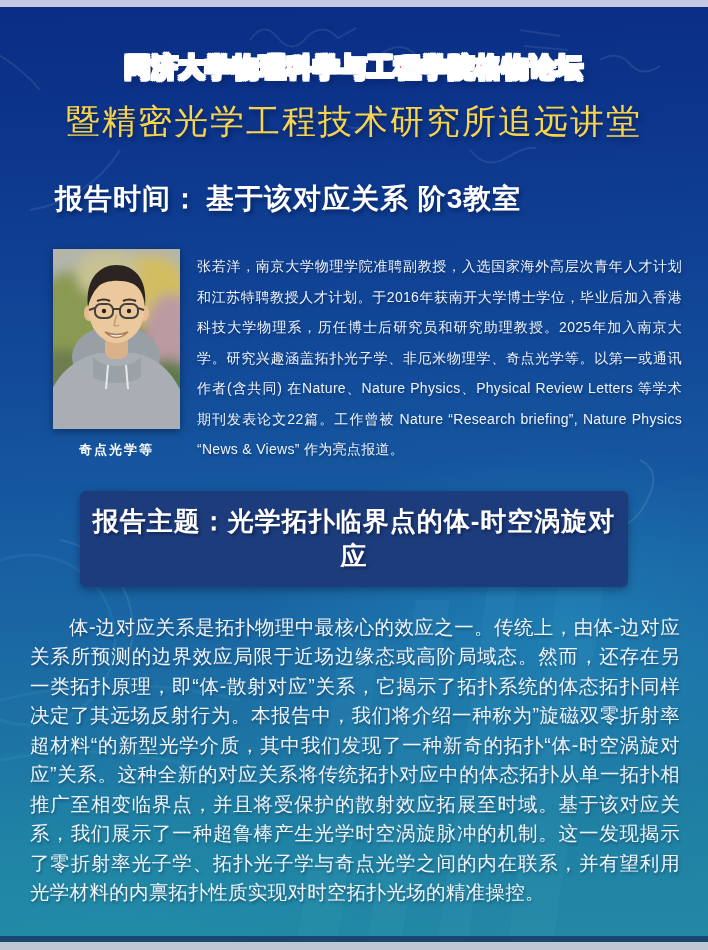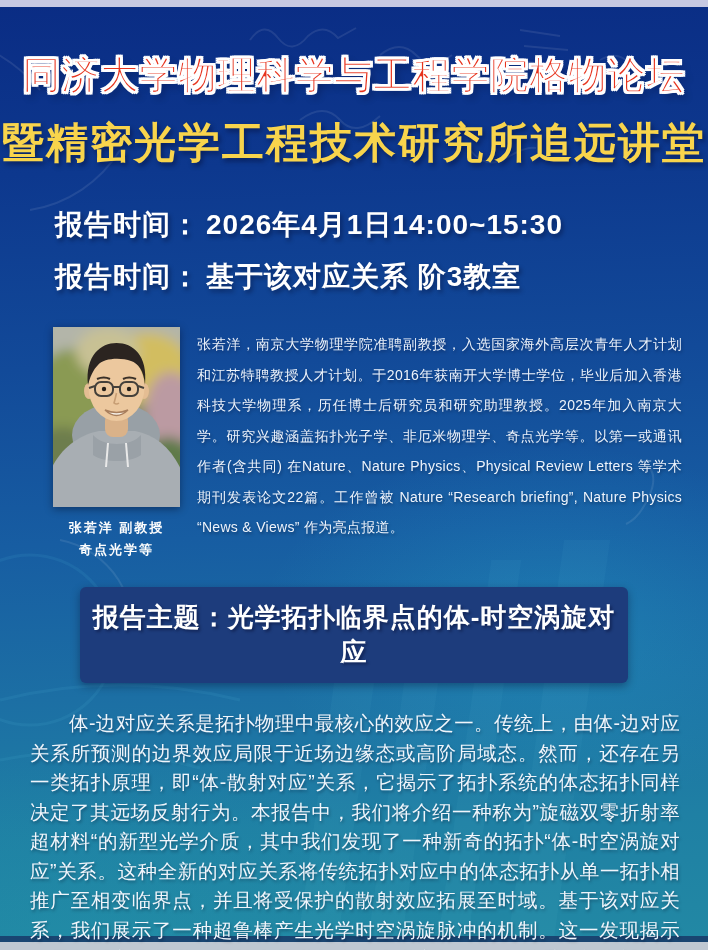--- a/index.html
+++ b/index.html
@@ -17,33 +17,33 @@
   .bg-decor { position:absolute; left:0; top:0; width:708px; height:950px; pointer-events:none; }
 
   .top-strip { position:absolute; top:0; left:0; width:100%; height:7px; background:#c7c9e2; }
   .bottom-dark { position:absolute; bottom:8px; left:0; width:100%; height:6px; background:#173a68; opacity:.85; }
   .bottom-strip { position:absolute; bottom:0; left:0; width:100%; height:8px; background:#bfc8d2; }
 
   .title {
     position:relative; z-index:2;
     margin:0; padding-top:50px;
     text-align:center;
-    font-size:38px; font-weight:normal; letter-spacing:1px;
+    font-size:26px; font-weight:bold; letter-spacing:1px;
     color:#e7331d;
     -webkit-text-stroke:1.5px #ffffff;
     text-shadow:
       -2px -2px 0 #fff, 2px -2px 0 #fff, -2px 2px 0 #fff, 2px 2px 0 #fff,
       0 -2px 0 #fff, 0 2px 0 #fff, -2px 0 0 #fff, 2px 0 0 #fff,
       4px 5px 7px rgba(0,0,30,.45);
   }
   .subtitle {
     position:relative; z-index:2;
     margin:14px 0 0 0;
     text-align:center;
-    font-size:42px; font-weight:bold; letter-spacing:2px;
+    font-size:34px; font-weight:normal; letter-spacing:2px;
     color:#f8d44c;
     text-shadow:2px 3px 5px rgba(0,0,30,.45);
   }
 
   .info { position:relative; z-index:2; margin:28px 0 0 55px; color:#ffffff; font-weight:bold; }
   .info-row { font-size:28px; line-height:52px; letter-spacing:1px; text-shadow:2px 3px 4px rgba(0,0,30,.4); }
   .info-value { margin-left:6px; }
 
   .speaker { position:relative; z-index:2; display:flex; margin:24px 26px 0 53px; gap:17px; }
   .photo-col { width:127px; flex:0 0 127px; }
@@ -110,23 +110,20 @@
   </svg>
 
   <div class="top-strip"></div>
 
   <h1 class="title">同济大学物理科学与工程学院格物论坛</h1>
 
   <h2 class="subtitle">暨精密光学工程技术研究所追远讲堂</h2>
 
   <div class="info">
     <div class="info-row">
-      <span class="info-label">报告时间：</span><span class="info-value">2026年4月1日14:00~15:30</span>
-    </div>
-    <div class="info-row">
       <span class="info-label">报告时间：</span><span class="info-value">基于该对应关系 阶3教室</span>
     </div>
   </div>
 
   <div class="speaker">
     <div class="photo-col">
       <div class="photo">
         <svg width="127" height="180" viewBox="0 0 127 180" xmlns="http://www.w3.org/2000/svg">
           <defs>
             <filter id="blurbg" x="-30%" y="-30%" width="160%" height="160%">
@@ -175,21 +172,20 @@
             <circle cx="51" cy="62" r="2.2" fill="#262019"></circle>
             <circle cx="76" cy="62" r="2.2" fill="#262019"></circle>
 
             <path d="M 63.5 66 Q 62 73 61 76 Q 63.5 78 66 76" stroke="#c79e74" stroke-width="1.6" fill="none"></path>
 
             <path d="M 52 83 Q 63.5 94 75 83 Q 63.5 88 52 83 Z" fill="#f6f2ea" stroke="#a97f5d" stroke-width="1.4"></path>
           </g>
         </svg>
       </div>
       <div class="caption">
-        <span>张若洋 副教授</span>
         <span>奇点光学等</span>
       </div>
     </div>
     <p class="bio">张若洋，南京大学物理学院准聘副教授，入选国家海外高层次青年人才计划和江苏特聘教授人才计划。于2016年获南开大学博士学位，毕业后加入香港科技大学物理系，历任博士后研究员和研究助理教授。2025年加入南京大学。研究兴趣涵盖拓扑光子学、非厄米物理学、奇点光学等。以第一或通讯作者(含共同) 在Nature、Nature Physics、Physical Review Letters 等学术期刊发表论文22篇。工作曾被 Nature “Research briefing”, Nature Physics “News &amp; Views” 作为亮点报道。</p>
   </div>
 
   <div class="topic-bar">
     <span>报告主题：</span><span>光学拓扑临界点的体-时空涡旋对应</span>
   </div>
 

